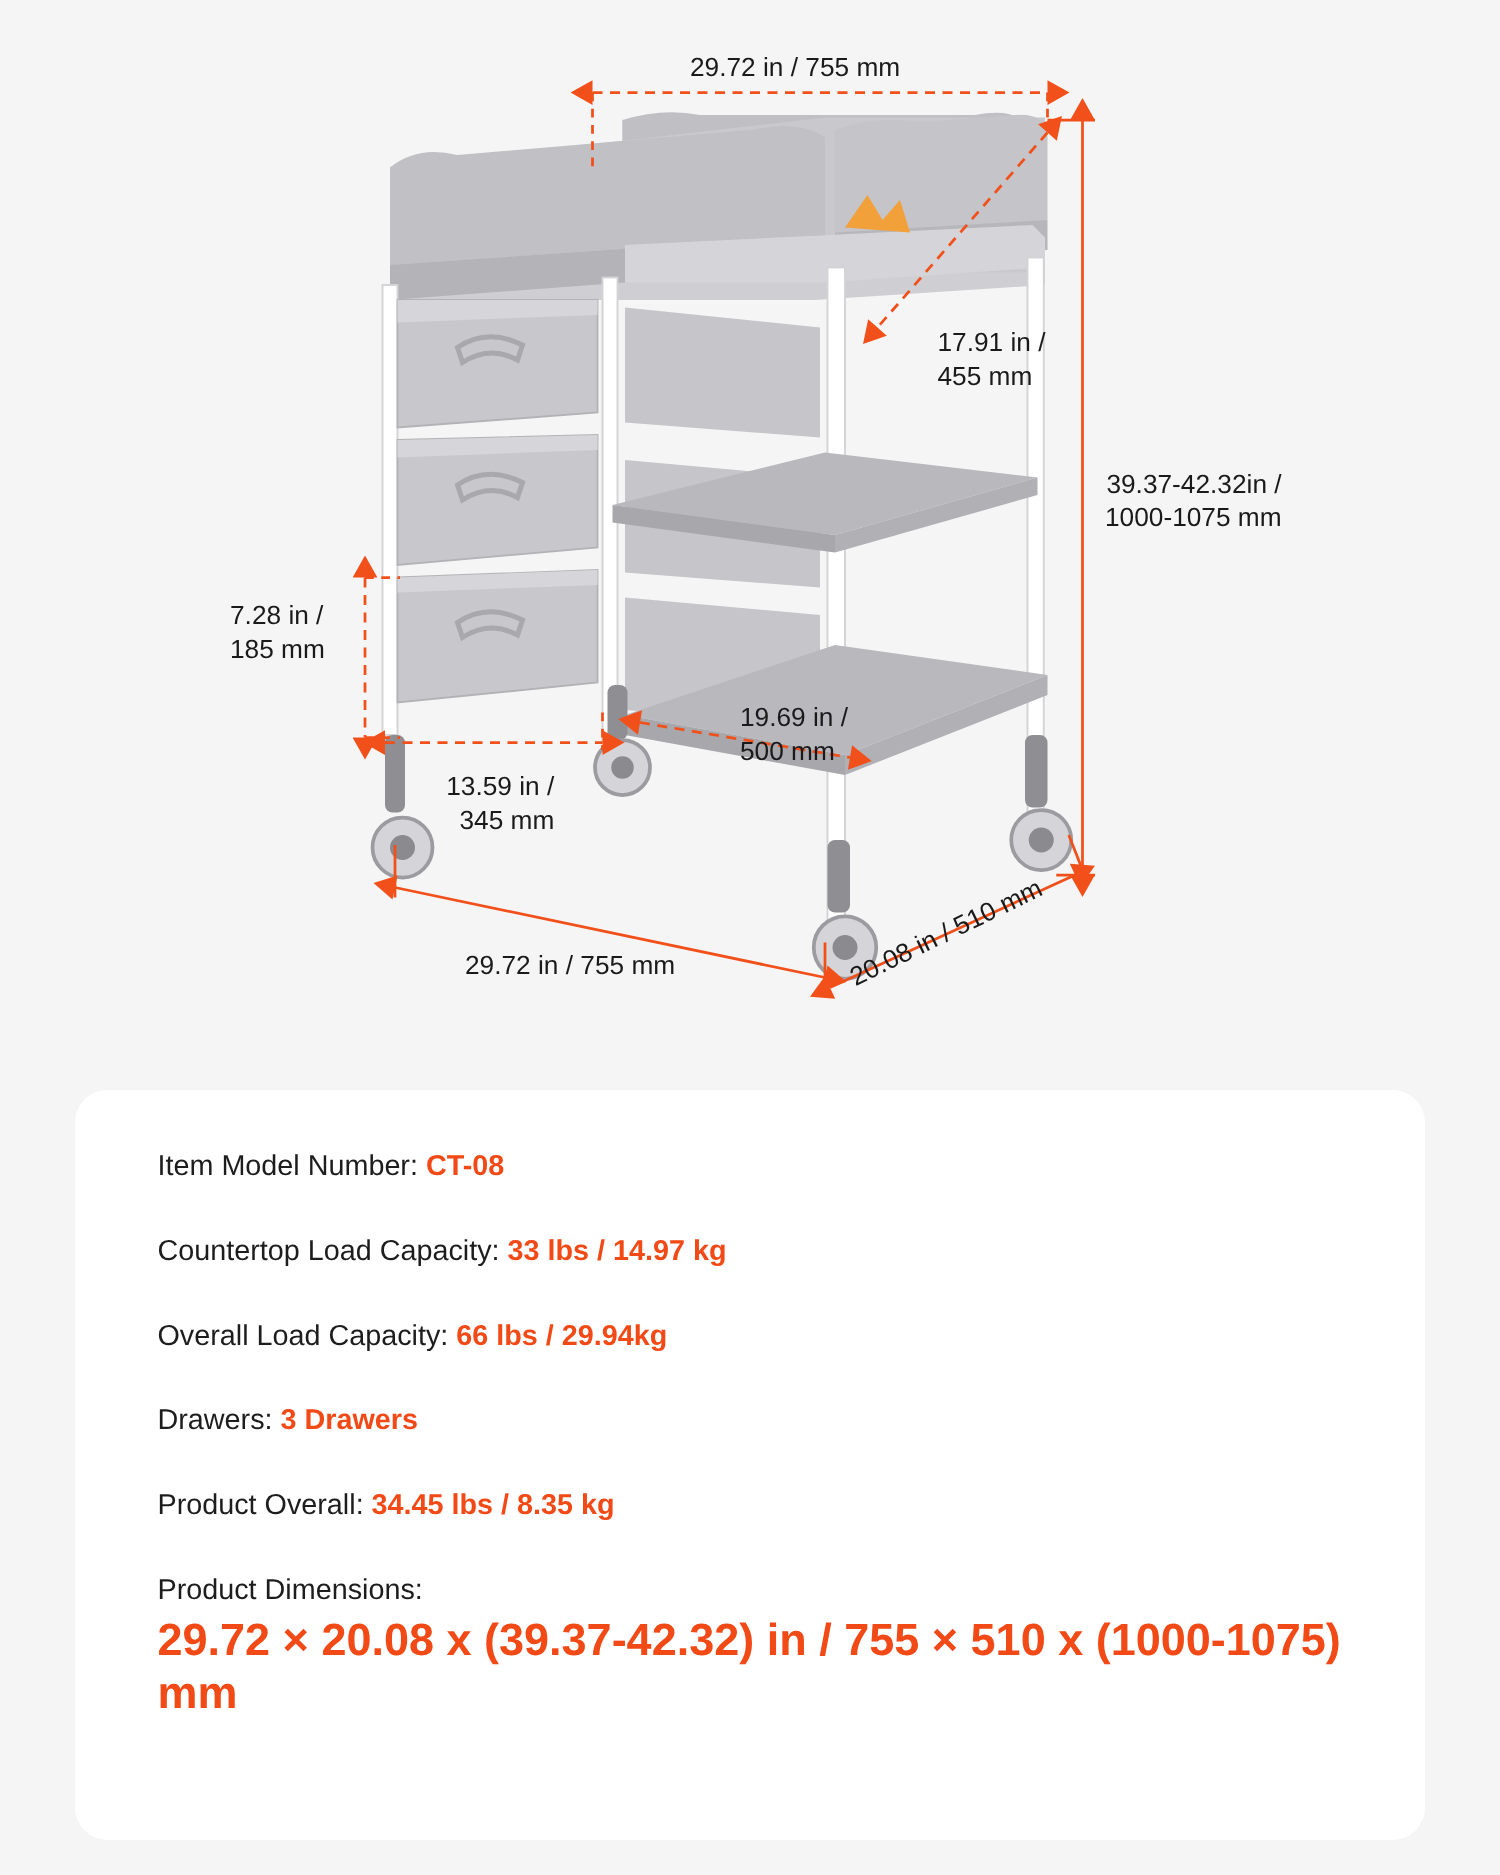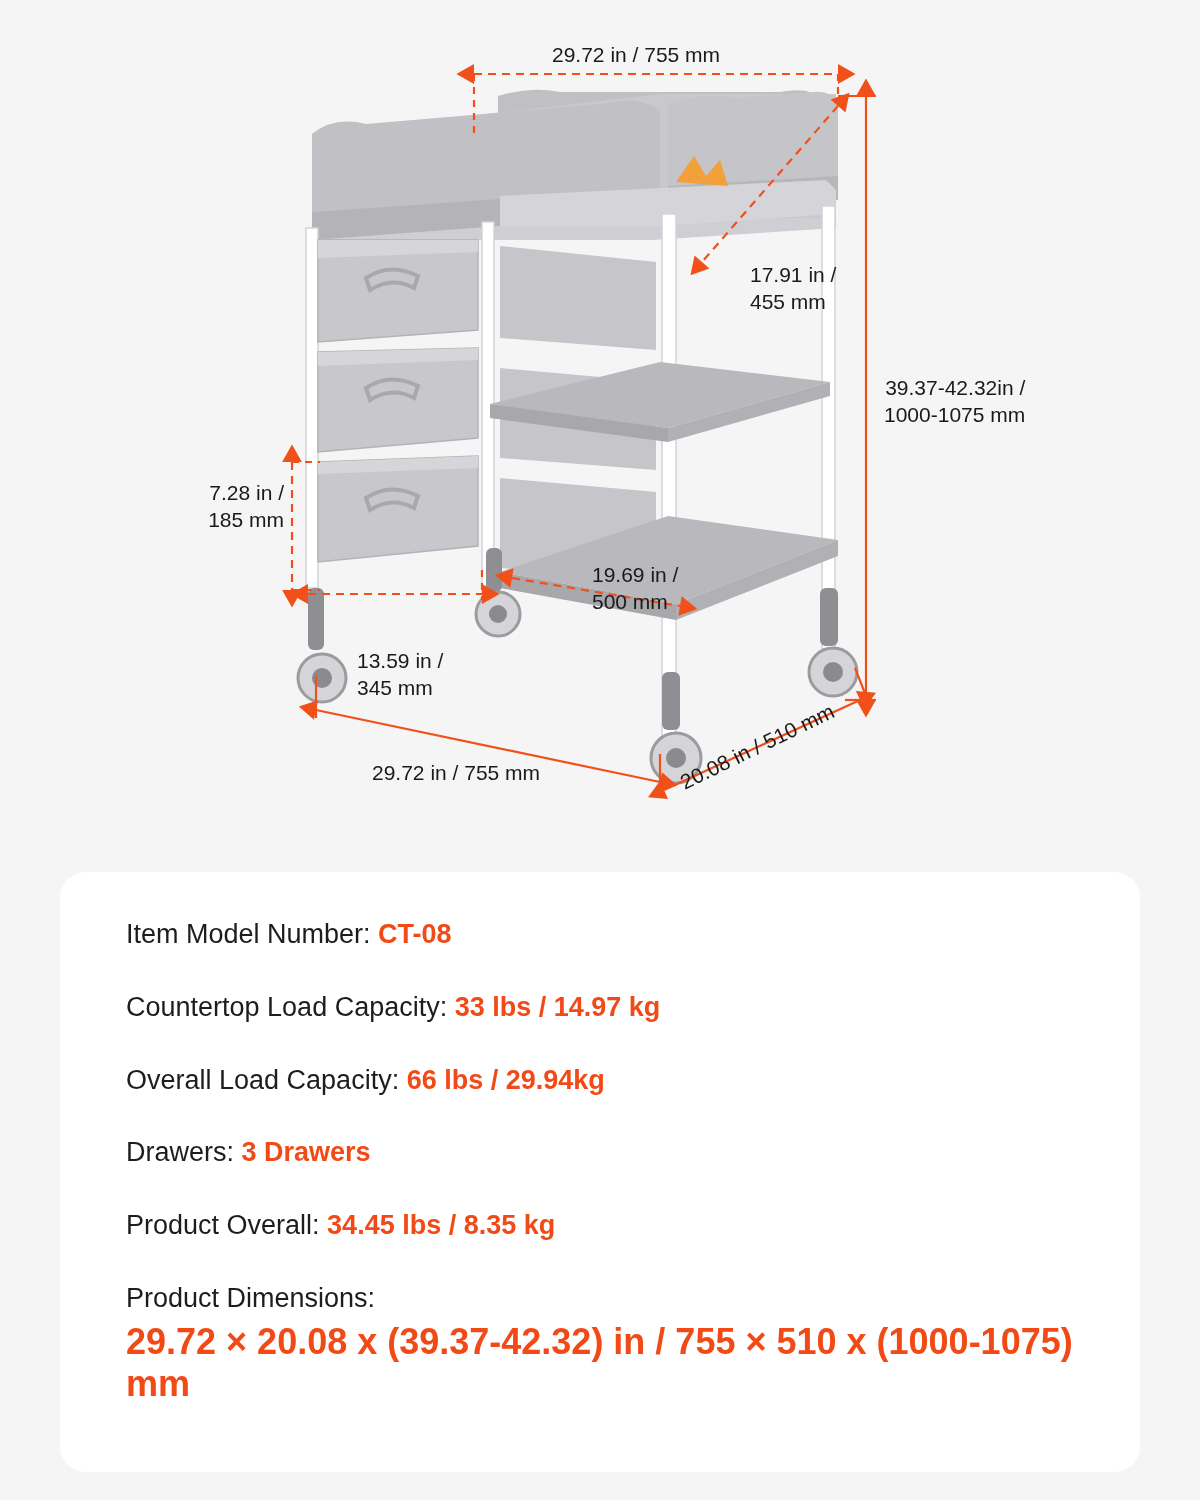--- a/index.html
+++ b/index.html
@@ -32,39 +32,39 @@
     position: absolute;
     color: #1a1a1a;
     font-size: 21px;
     line-height: 1.28;
     font-family: "Liberation Sans", sans-serif;
     white-space: pre-line;
   }
   .dim-top        { left: 552px; top: 42px; }
   .dim-depth-top  { left: 702px; top: 262px; margin-left: 48px; }
   .dim-height     { left: 884px; top: 375px; text-align: right; }
-  .dim-drawer     { left: 184px; top: 480px; text-align: right; width: 100px; }
+  .dim-drawer     { left: 184px; top: 480px; text-align: left; width: 100px; }
   .dim-shelf      { left: 592px; top: 562px; }
-  .dim-width-left { left: 357px; top: 648px; }
+  .dim-width-left { left: 357px; top: 617px; text-align: right; }
   .dim-bottom     { left: 372px; top: 760px; }
   .dim-side       { left: 676px; top: 772px; transform: rotate(-26deg); transform-origin: left top; }
 
   
   .spec-card {
     position: absolute;
     left: 60px;
     top: 872px;
     width: 1080px;
     height: 600px;
     background: #ffffff;
     border-radius: 26px;
     padding: 46px 0 0 66px;
   }
   .spec-row {
-    font-size: 27px;
+    font-size: 23px;
     color: #1d1d1d;
     line-height: 1.25;
     margin-bottom: 39px;
     font-family: "Liberation Sans", sans-serif;
   }
   .spec-row .val {
     color: #f14a16;
     font-weight: bold;
   }
   .spec-dims-label { margin-bottom: 5px; }

